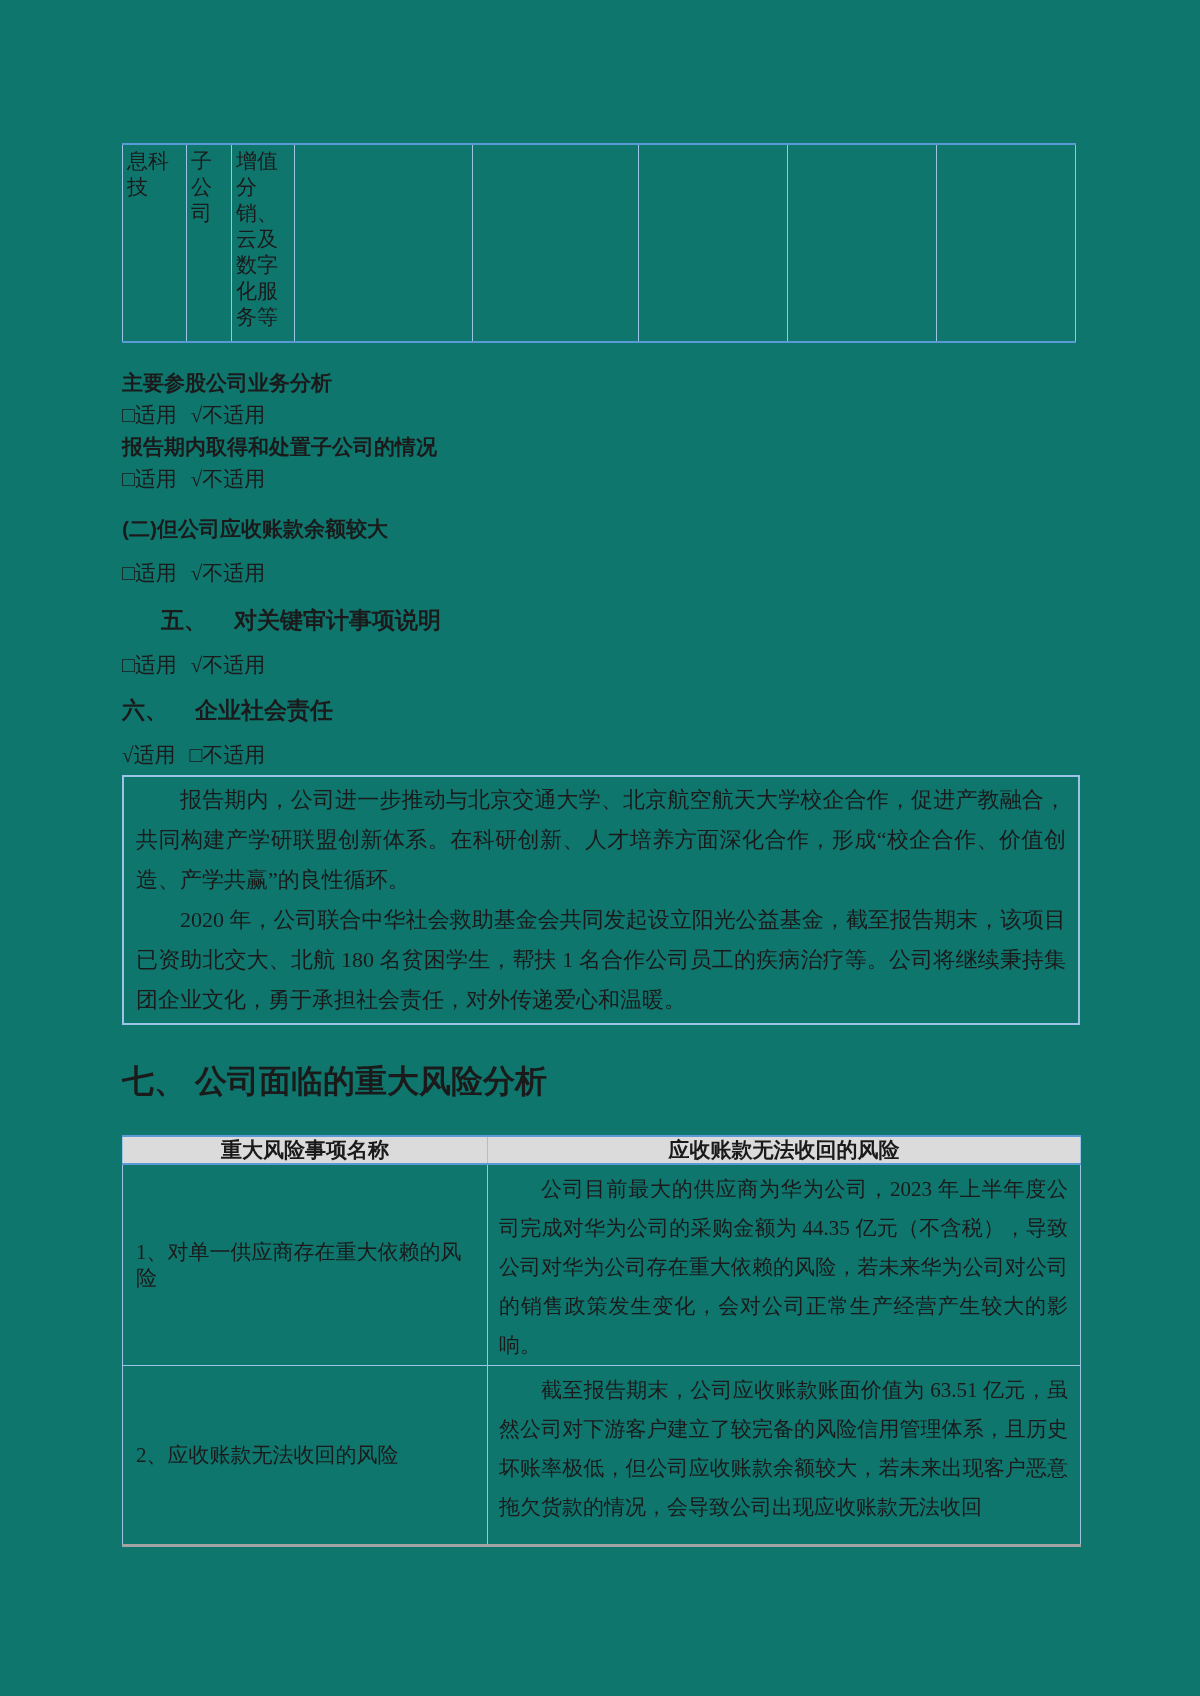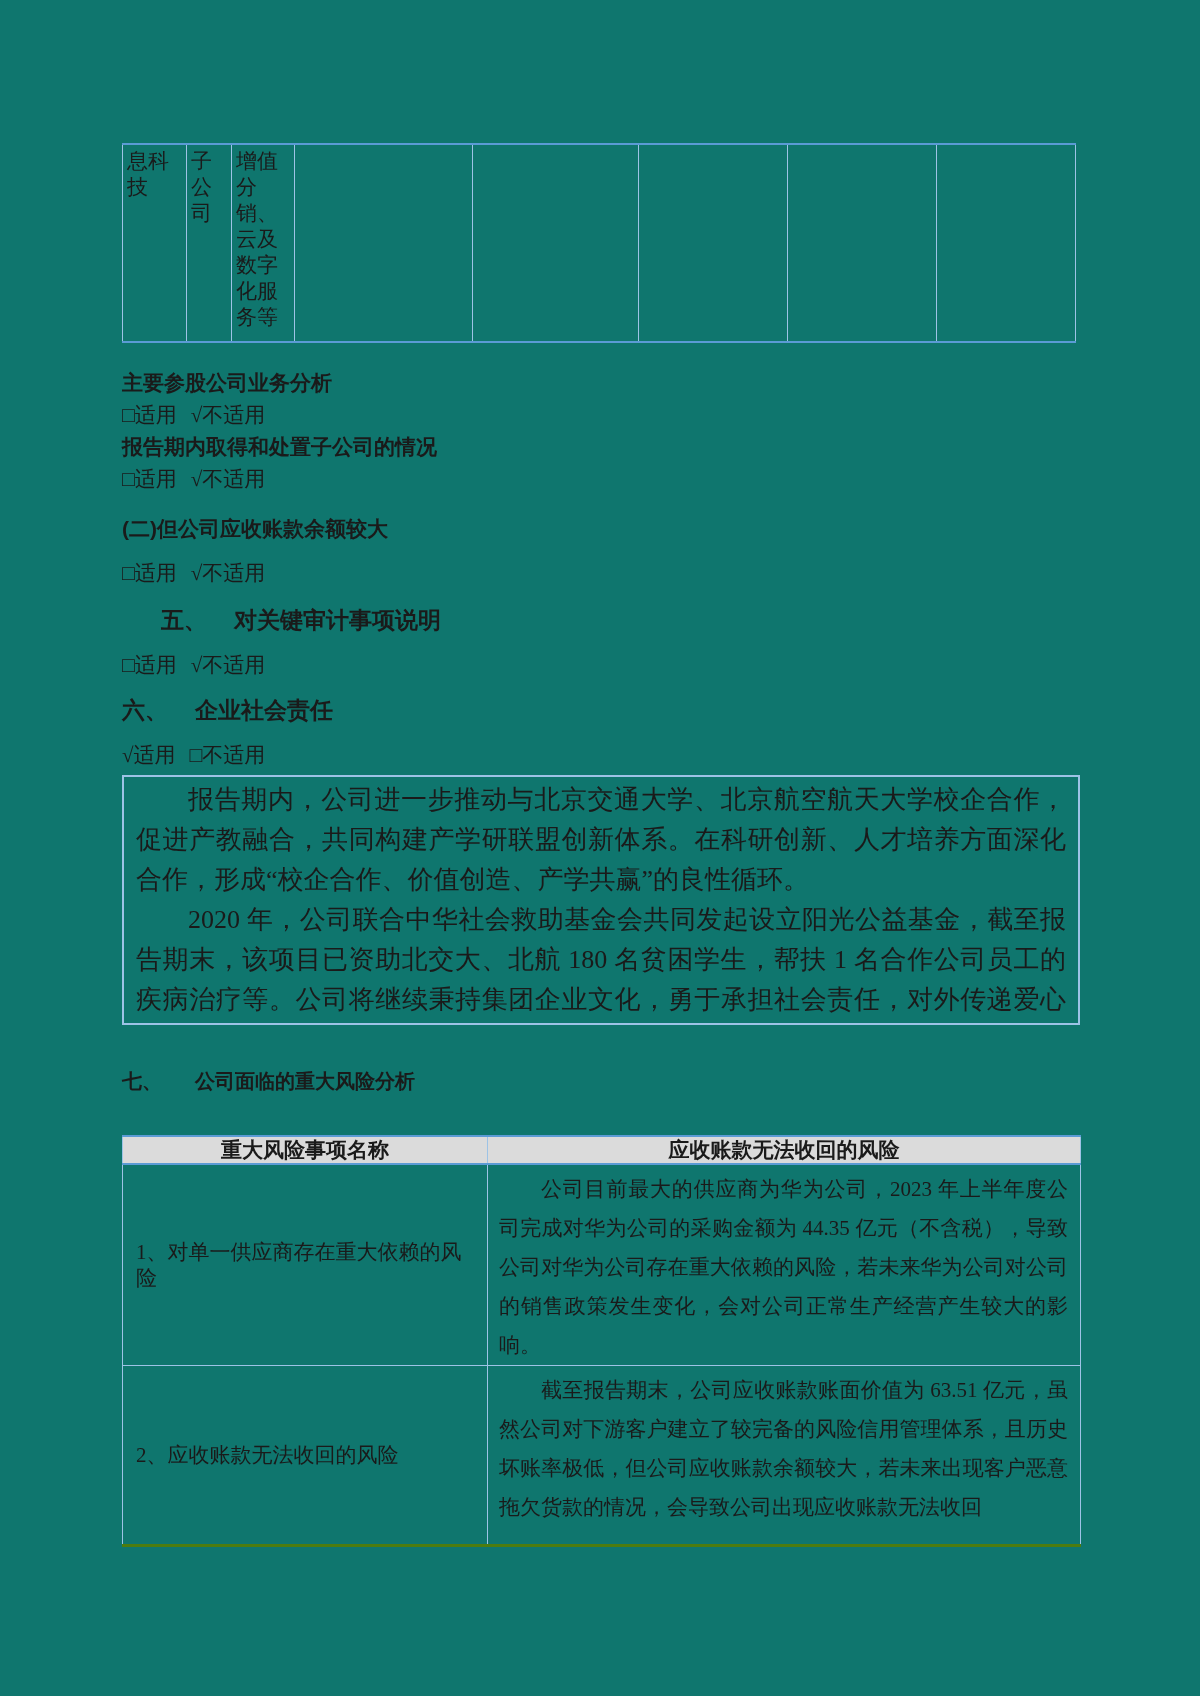--- a/index.html
+++ b/index.html
@@ -41,32 +41,32 @@
   .mt26 { margin-top:26px; }
   .mt22 { margin-top:22px;margin-left:39px; }
   .mt20 { margin-top:20px; }
   .mt8  { margin-top:8px; }
 
   .section-heading {
     font-family:"Liberation Sans","DejaVu Sans",sans-serif;
     font-weight:bold; font-size:23px; line-height:26px;
   }
   .section-heading .sec-num { display:inline-block; width:73px; }
-  .heading-large { font-size:20px; line-height:28px; }
+  .heading-large { font-size:32px; line-height:28px; }
 
   
   .csr-box {
     margin-top:8px;
     width:958px; height:250px;
     border:2px solid #9DC3E6;
     padding:3px 12px 0 12px;
     overflow:hidden;
   }
   .csr-box p {
-    font-size:26px; line-height:40px;
+    font-size:22px; line-height:40px;
     text-align:justify; text-justify:inter-ideograph;
     text-indent:2em;
   }
 
   
   table.risk-table {
     margin-top:40px;
     border-collapse:collapse; table-layout:fixed;
     width:958px;
   }
@@ -92,21 +92,21 @@
   table.risk-table td.name-cell {
     vertical-align:middle; line-height:26px;
     padding:4px 8px 4px 13px;
   }
   table.risk-table td.desc-cell {
     vertical-align:top; line-height:39px;
     padding:5px 12px 0 11px;
     text-align:justify; text-justify:inter-ideograph;
     text-indent:2em;
   }
-  table.risk-table { border-bottom:3px solid #4d7c0f; }
+  table.risk-table { border-bottom:3px solid #a3a3a3; }
 </style>
 </head>
 <body>
 
 <div class="page">
   <div class="content">
 
     <table class="sub-table">
       <colgroup>
         <col style="width:64px">

